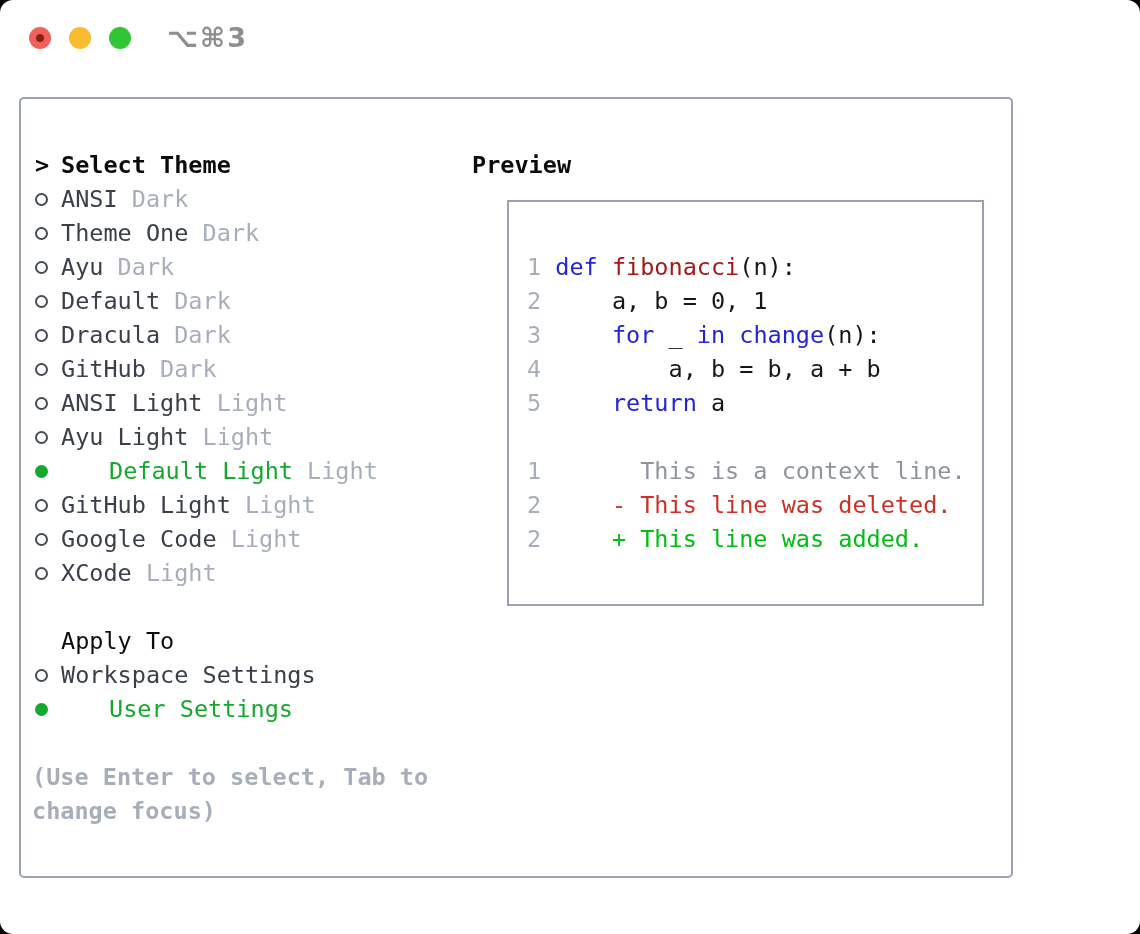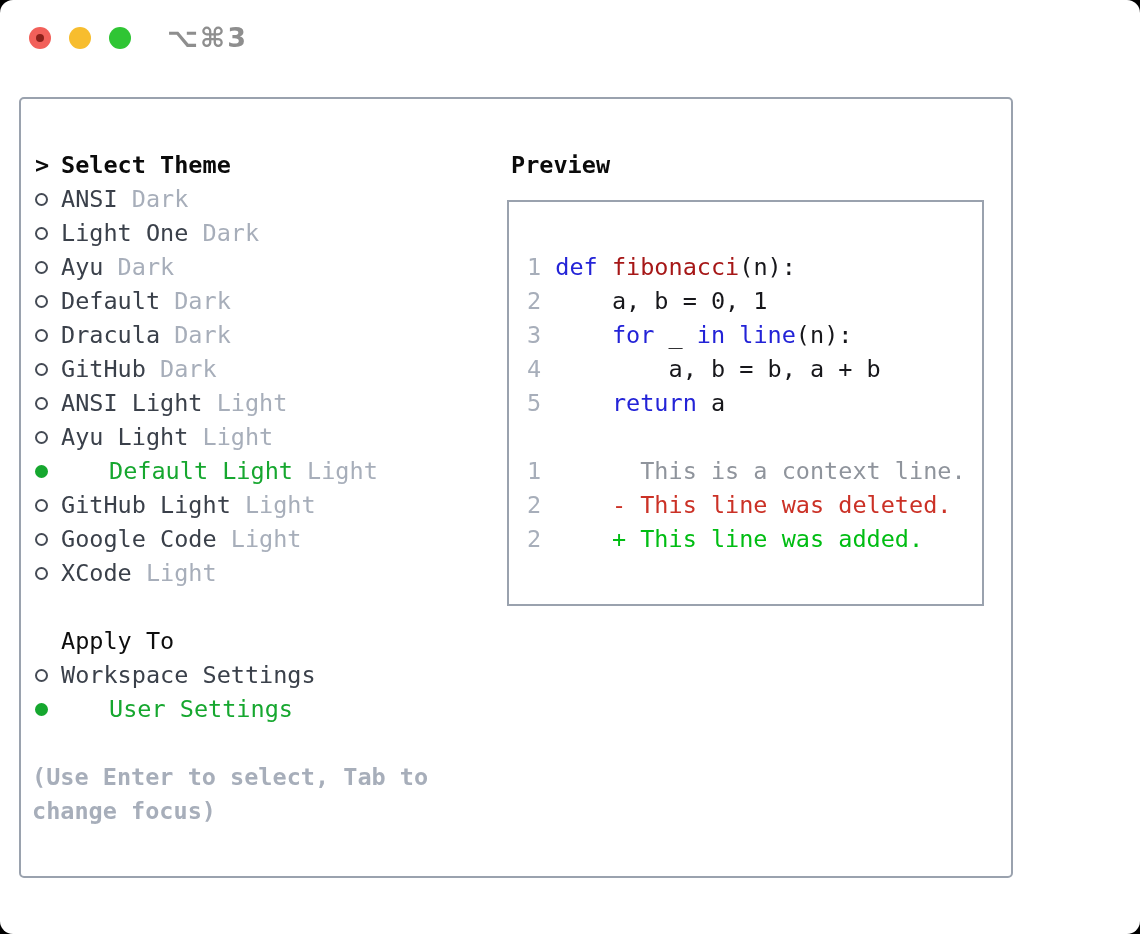--- a/index.html
+++ b/index.html
@@ -33,21 +33,21 @@
   .circle{width:13px;height:13px;border:2px solid #454b55;border-radius:50%;box-sizing:border-box;}
   .circle.filled{background:var(--green);border-color:var(--green);}
   .prefix{font-weight:bold;color:#0b0b0b;}
   .name{color:var(--text);}
   .variant{color:var(--muted);margin-left:1ch;}
   .row.selected .name{color:var(--green);margin-left:48px;}
   .header-row .name{font-weight:bold;color:#0b0b0b;}
   .apply-header .name{color:#0d0d0d;}
   .hint{position:absolute;left:11px;top:661px;width:450px;color:var(--muted);font-weight:bold;}
   
-  .preview-title{position:absolute;left:490px;top:49px;font-weight:bold;color:#0b0b0b;}
+  .preview-title{position:absolute;left:451px;top:49px;font-weight:bold;color:#0b0b0b;}
   .preview-box{
     position:absolute;left:486px;top:101px;width:477px;height:406px;
     border:2px solid var(--border);box-sizing:border-box;background:#fff;
   }
   .code-block{position:absolute;left:18px;top:48px;font-size:23.5px;line-height:34px;}
   .code-line{display:flex;align-items:center;height:34px;white-space:pre;}
   .lineno{display:inline-block;min-width:1ch;margin-right:1ch;color:var(--muted);}
   .code{white-space:pre;color:#17171b;}
   .kw{color:var(--kw);}
   .fn{color:var(--fn);}
@@ -66,21 +66,21 @@
       </span>
     <span class="light yellow"></span>
     <span class="light green"></span>
     <span class="win-title">⌥⌘3</span>
   </div>
 
   <div class="panel">
     <div class="list theme-list" id="theme-list">
         <div class="row header-row"><span class="slot prefix">&gt;</span><span class="name">Select Theme</span></div>
         <div class="row"><span class="slot"><span class="circle"></span></span><span class="name">ANSI</span><span class="variant">Dark</span></div>
-        <div class="row"><span class="slot"><span class="circle"></span></span><span class="name">Light One</span><span class="variant">Dark</span></div>
+        <div class="row"><span class="slot"><span class="circle"></span></span><span class="name">Theme One</span><span class="variant">Dark</span></div>
         <div class="row"><span class="slot"><span class="circle"></span></span><span class="name">Ayu</span><span class="variant">Dark</span></div>
         <div class="row"><span class="slot"><span class="circle"></span></span><span class="name">Default</span><span class="variant">Dark</span></div>
         <div class="row"><span class="slot"><span class="circle"></span></span><span class="name">Dracula</span><span class="variant">Dark</span></div>
         <div class="row"><span class="slot"><span class="circle"></span></span><span class="name">GitHub</span><span class="variant">Dark</span></div>
         <div class="row"><span class="slot"><span class="circle"></span></span><span class="name">ANSI Light</span><span class="variant">Light</span></div>
         <div class="row"><span class="slot"><span class="circle"></span></span><span class="name">Ayu Light</span><span class="variant">Light</span></div>
         <div class="row selected"><span class="slot"><span class="circle filled"></span></span><span class="name">Default Light</span><span class="variant">Light</span></div>
         <div class="row"><span class="slot"><span class="circle"></span></span><span class="name">GitHub Light</span><span class="variant">Light</span></div>
         <div class="row"><span class="slot"><span class="circle"></span></span><span class="name">Google Code</span><span class="variant">Light</span></div>
         <div class="row"><span class="slot"><span class="circle"></span></span><span class="name">XCode</span><span class="variant">Light</span></div>
@@ -89,21 +89,21 @@
         <div class="row apply-header"><span class="slot"></span><span class="name">Apply To</span></div>
         <div class="row"><span class="slot"><span class="circle"></span></span><span class="name">Workspace Settings</span></div>
         <div class="row selected"><span class="slot"><span class="circle filled"></span></span><span class="name">User Settings</span></div>
       </div>
     <div class="hint">(Use Enter to select, Tab to change focus)</div>
     <div class="preview-title">Preview</div>
     <div class="preview-box">
       <div class="code-block" id="code-block">
           <div class="code-line"><span class="lineno">1</span><span class="code"><span class="kw">def</span><span> </span><span class="fn">fibonacci</span><span>(n):</span></span></div>
           <div class="code-line"><span class="lineno">2</span><span class="code"><span>    a, b = 0, 1</span></span></div>
-          <div class="code-line"><span class="lineno">3</span><span class="code"><span>    </span><span class="kw">for</span><span> _ </span><span class="kw">in</span><span> </span><span class="kw">line</span><span>(n):</span></span></div>
+          <div class="code-line"><span class="lineno">3</span><span class="code"><span>    </span><span class="kw">for</span><span> _ </span><span class="kw">in</span><span> </span><span class="kw">change</span><span>(n):</span></span></div>
           <div class="code-line"><span class="lineno">4</span><span class="code"><span>        a, b = b, a + b</span></span></div>
           <div class="code-line"><span class="lineno">5</span><span class="code"><span>    </span><span class="kw">return</span><span> a</span></span></div>
           <div class="code-line"><span class="lineno"></span><span class="code"></span></div>
           <div class="code-line"><span class="lineno">1</span><span class="code"><span class="ctx">      This is a context line.</span></span></div>
           <div class="code-line"><span class="lineno">2</span><span class="code"><span class="del">    - This line was deleted.</span></span></div>
           <div class="code-line"><span class="lineno">2</span><span class="code"><span class="add">    + This line was added.</span></span></div>
         </div>
     </div>
   </div>
 

